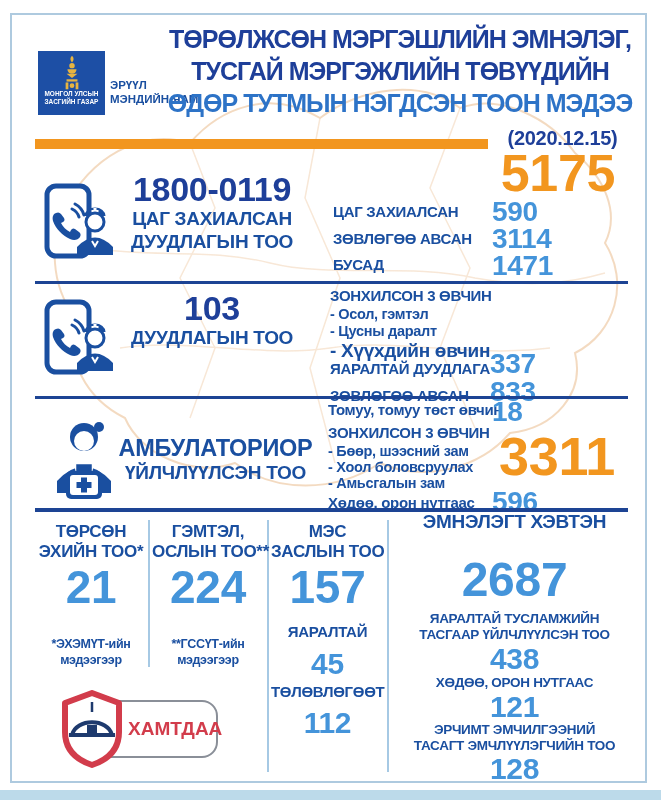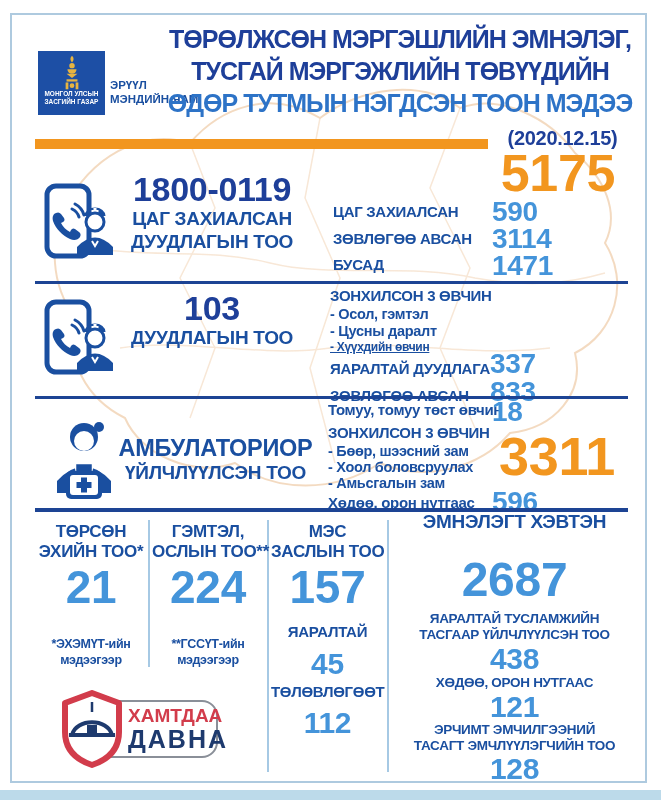--- a/index.html
+++ b/index.html
@@ -107,21 +107,21 @@
       <rect x="47.5" y="27" width="7" height="3" fill="#fff"></rect>
     <circle cx="51" cy="39" r="9" fill="#fff" stroke="#1a4fa0" stroke-width="3"></circle>
     <path d="M33 64 q18 -19 36 0 v8 h-36 z" fill="#1a4fa0"></path>
     <path d="M48 58 l3 5 l3 -5" stroke="#fff" stroke-width="2" fill="none"></path>
   </svg>
   <div class="t navy ctr" style="left:116px;top:291px;width:192px;font-size:34px;">103</div>
   <div class="t lbl ctr" style="left:116px;top:328px;width:192px;font-size:19px;">ДУУДЛАГЫН ТОО</div>
   <div class="t lbl" style="left:330px;top:288px;font-size:15px;">ЗОНХИЛСОН 3 ӨВЧИН</div>
   <div class="t lbl" style="left:330px;top:307px;font-size:14.5px;">- Осол, гэмтэл</div>
   <div class="t lbl" style="left:330px;top:324px;font-size:14.5px;">- Цусны даралт</div>
-  <div class="t lbl" style="left:330px;top:341px;font-size:12px;text-decoration:underline;">- Хүүхдийн өвчин</div>
+  <div class="t lbl" style="left:330px;top:341px;font-size:19px;">- Хүүхдийн өвчин</div>
   <div class="t lbl" style="left:330px;top:361px;font-size:15px;">ЯАРАЛТАЙ ДУУДЛАГА</div>
   <div class="t lbl" style="left:330px;top:388px;font-size:15px;">ЗӨВЛӨГӨӨ АВСАН</div>
   <div class="t light" style="left:490px;top:349px;font-size:28px;">337</div>
   <div class="t light" style="left:490px;top:377px;font-size:28px;">833</div>
   <div class="hdiv" style="left:35px;top:396px;width:593px;height:3px;"></div>
 
   <svg class="abs" style="left:46px;top:419px;" width="76" height="84" viewBox="0 0 76 84">
     <circle cx="38" cy="18" r="14" fill="#1a4fa0"></circle>
     <circle cx="53" cy="8" r="5" fill="#1a4fa0"></circle>
     <circle cx="38" cy="22" r="10" fill="#fff"></circle>
@@ -178,21 +178,20 @@
   <div class="t light ctr" style="left:391px;top:643px;width:247px;font-size:30px;">438</div>
   <div class="t lbl ctr" style="left:391px;top:676px;width:247px;font-size:13.5px;">ХӨДӨӨ, ОРОН НУТГААС</div>
   <div class="t light ctr" style="left:391px;top:691px;width:247px;font-size:30px;">121</div>
   <div class="t lbl ctr" style="left:391px;top:723px;width:247px;font-size:13.5px;">ЭРЧИМТ ЭМЧИЛГЭЭНИЙ</div>
   <div class="t lbl ctr" style="left:391px;top:739px;width:247px;font-size:13.5px;">ТАСАГТ ЭМЧЛҮҮЛЭГЧИЙН ТОО</div>
   <div class="t light ctr" style="left:391px;top:753px;width:247px;font-size:30px;">128</div>
 
   <div class="abs" style="left:60px;top:690px;width:162px;height:78px;">
     <div class="pill">
       <div class="l1">ХАМТДАА</div>
-      <div class="l2">ДАВНА</div>
     </div>
     <svg class="abs" style="left:0;top:0;" width="64" height="78" viewBox="0 0 64 78">
       <path d="M32 3 L59 13 V42 C59 60 47 70 32 75 C17 70 5 60 5 42 V13 Z" fill="#fff" stroke="#d23c4b" stroke-width="6" stroke-linejoin="round"></path>
       <line x1="32" y1="12" x2="32" y2="22" stroke="#1e3a6e" stroke-width="2.5"></line>
       <path d="M12 45 C16 28 48 28 52 45" fill="#fff" stroke="#1e3a6e" stroke-width="4"></path>
       <line x1="9" y1="45" x2="55" y2="45" stroke="#1e3a6e" stroke-width="4"></line>
       <rect x="27" y="35" width="10" height="10" fill="#1e3a6e"></rect>
     </svg>
   </div>
 

